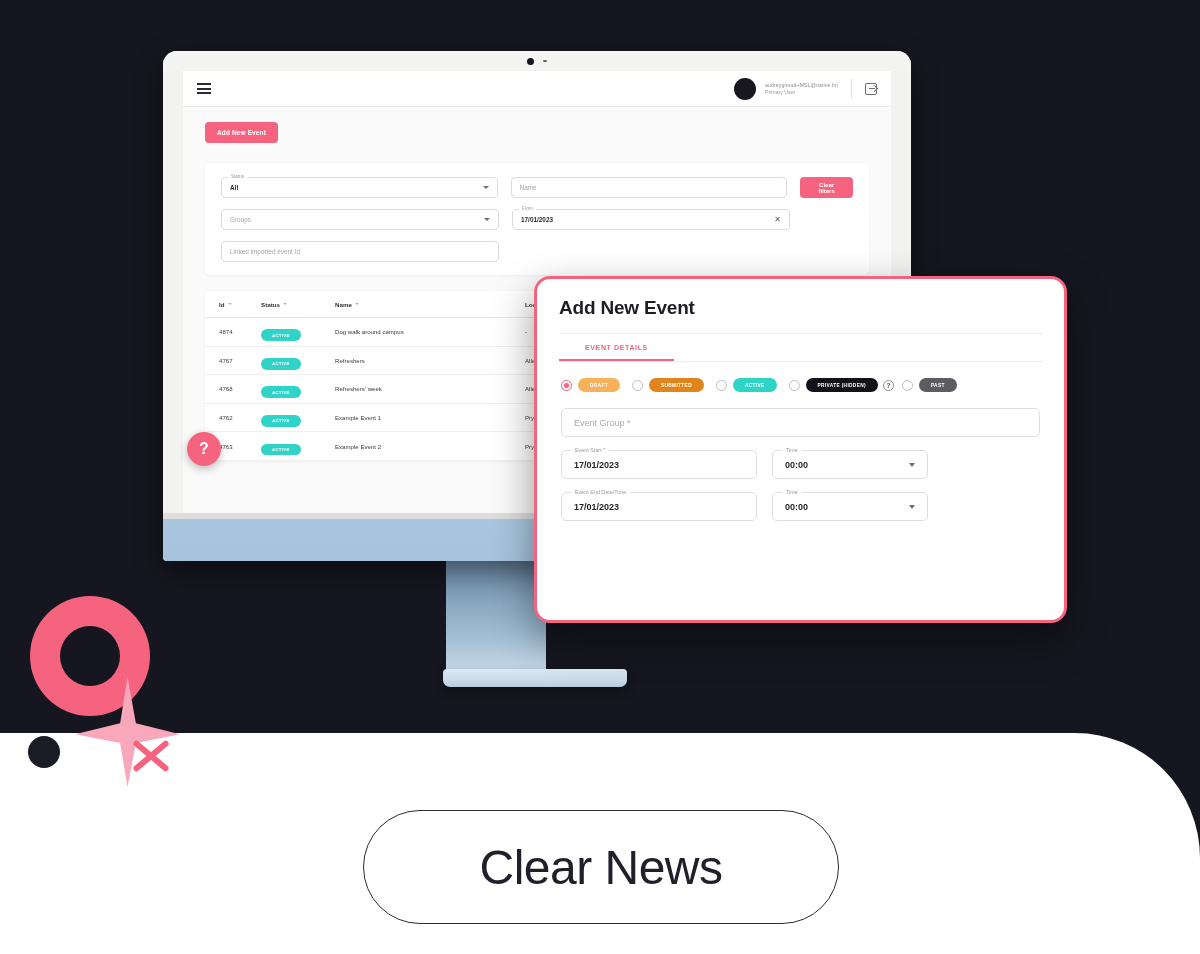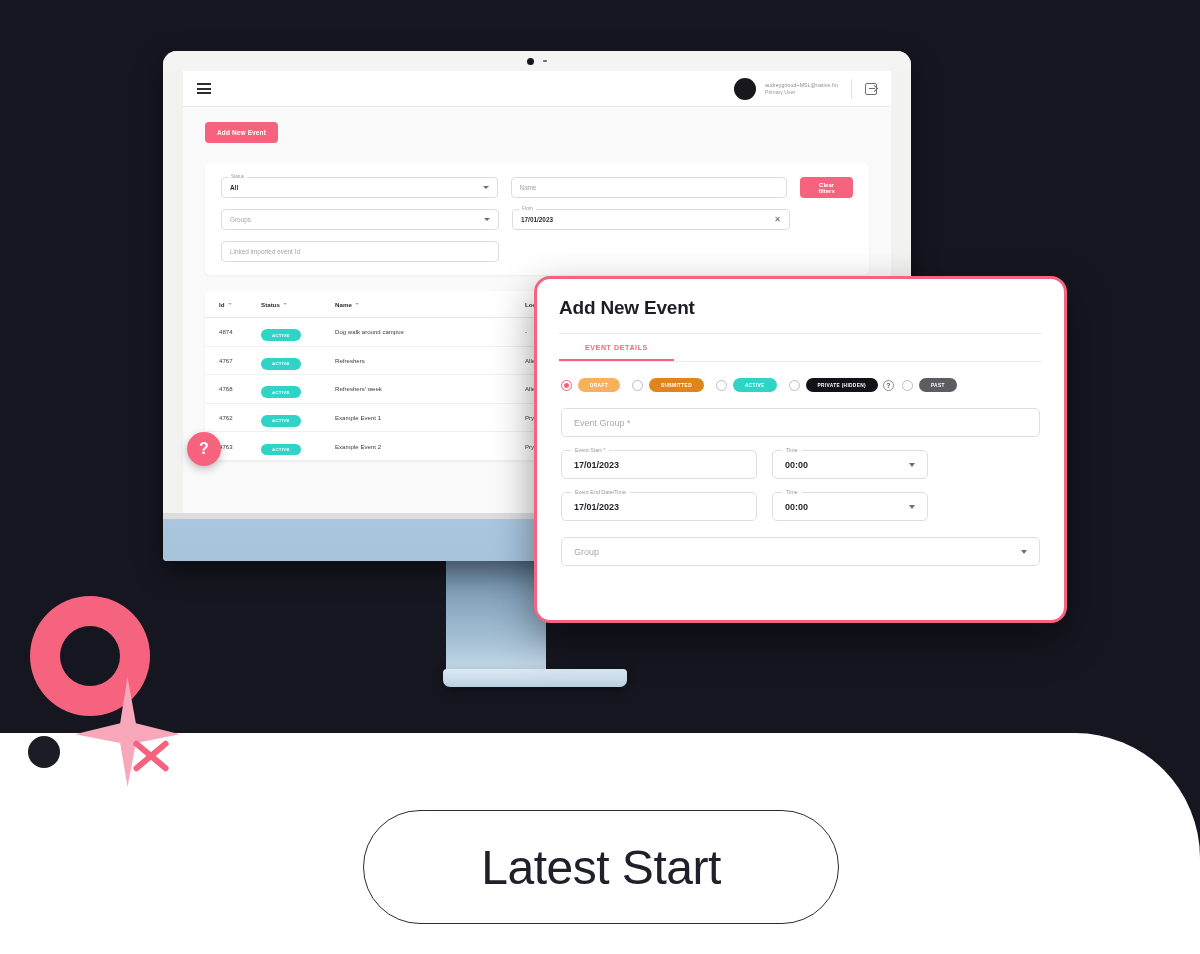--- a/index.html
+++ b/index.html
@@ -469,23 +469,19 @@
         <span class="legend">Event End Date/Time</span>
         <span class="value">17/01/2023</span>
       </div>
       <div class="m-field" id="event-end-time-field">
         <span class="legend">Time</span>
         <span class="value">00:00</span>
         <span class="m-caret"></span>
       </div>
     </div>
 
-    <div class="m-field" id="group-field">
-      <span class="ph">Group</span>
-      <span class="m-caret"></span>
-    </div>
 
   </div>
 </div>
 
 <div id="latest-news-pill">
-  <span id="latest-news-text">Latest Start</span>
+  <span id="latest-news-text">Clear News</span>
 </div>
 
 </body></html>

